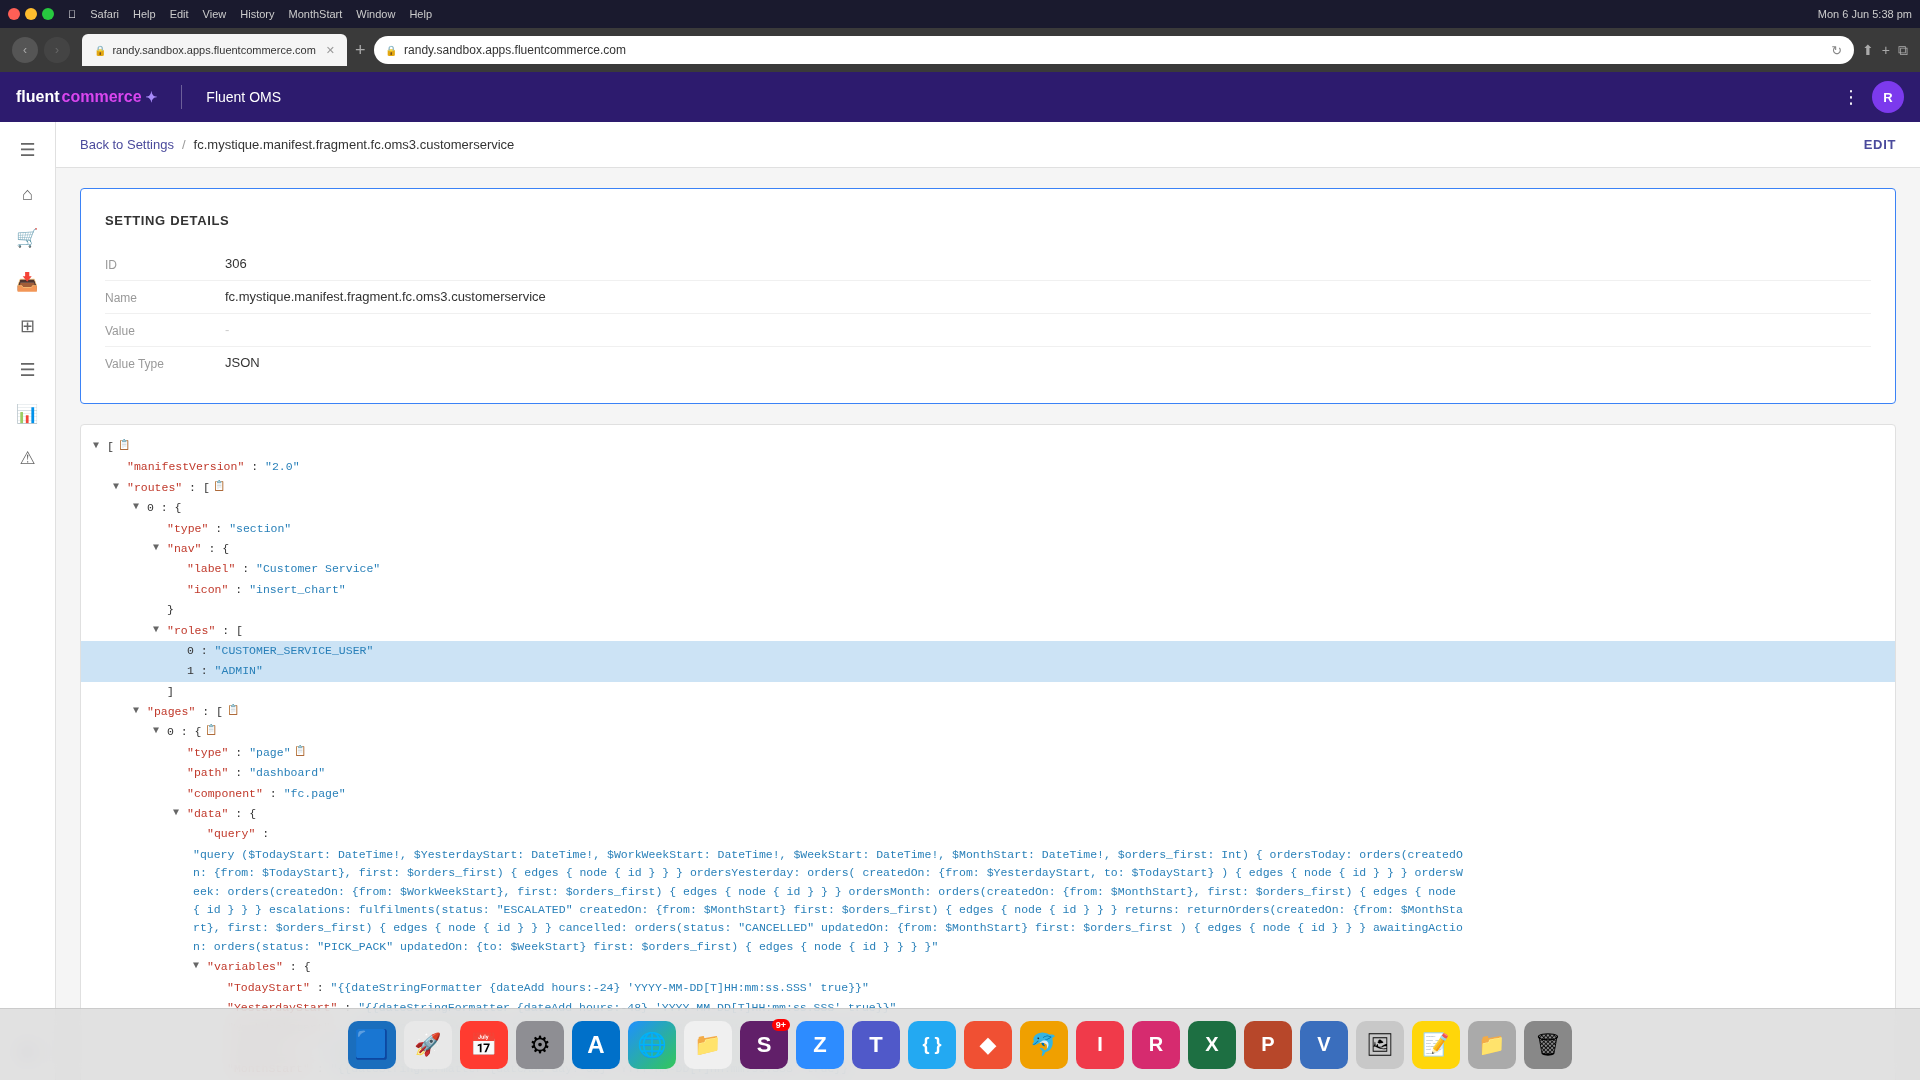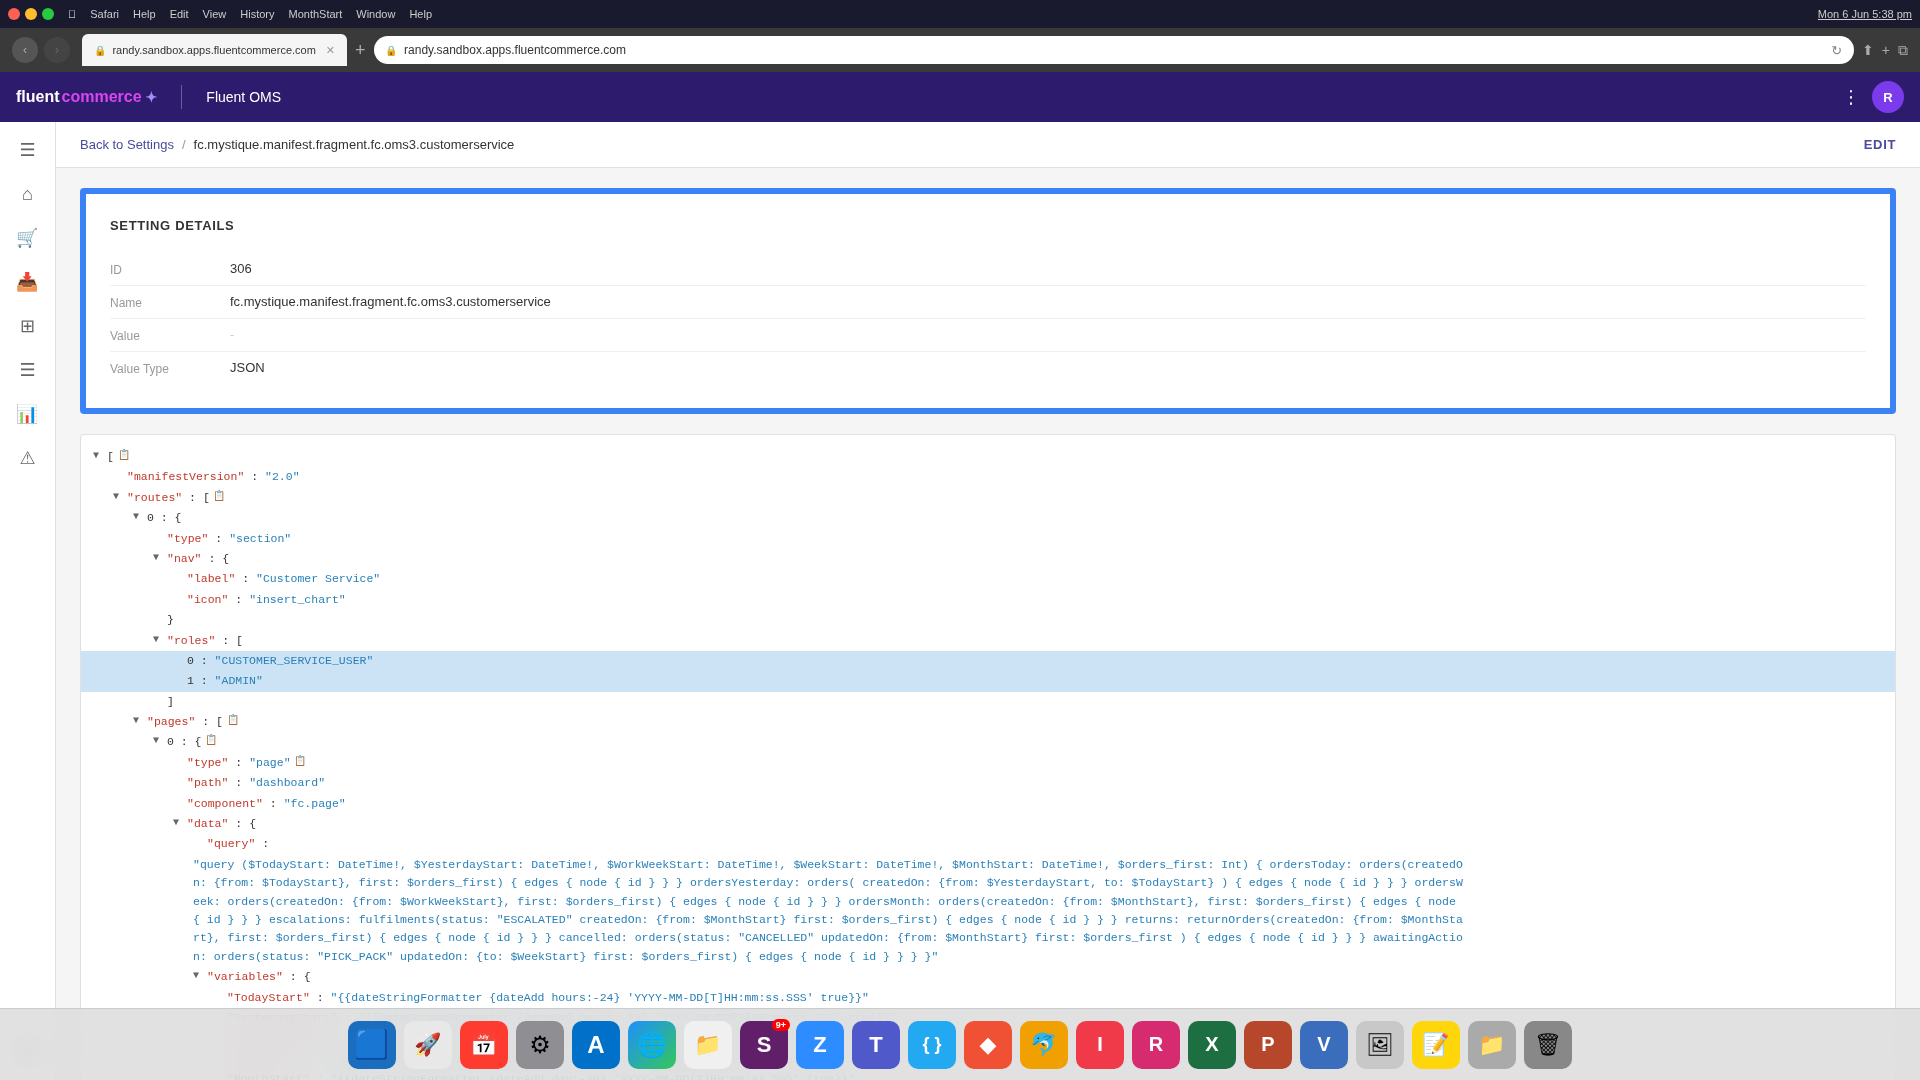--- a/index.html
+++ b/index.html
@@ -17,21 +17,21 @@
     }
     .mac-dots { display: flex; gap: 5px; align-items: center; }
     .mac-dot { width: 12px; height: 12px; border-radius: 50%; }
     .mac-dot.red { background: #ff5f56; }
     .mac-dot.yellow { background: #ffbd2e; }
     .mac-dot.green { background: #27c93f; }
     .mac-menu { display: flex; gap: 14px; margin-left: 8px; }
     .mac-menu span { color: #ccc; font-size: 11px; }
     .mac-menu span:first-child { font-weight: 600; color: white; }
     .mac-right { position: absolute; right: 8px; display: flex; gap: 8px; align-items: center; }
-    .mac-right span { color: #ccc; font-size: 11px; text-decoration: underline; }
+    .mac-right span { color: #ccc; font-size: 11px; }
 
     
     .browser-bar {
       height: 44px;
       background: #3a3a3a;
       display: flex;
       align-items: center;
       padding: 0 12px;
       gap: 8px;
     }
@@ -92,21 +92,21 @@
     .breadcrumb-link { color: #4a4a9c; font-size: 13px; text-decoration: none; cursor: pointer; }
     .breadcrumb-sep { color: #999; font-size: 13px; }
     .breadcrumb-current { color: #333; font-size: 13px; }
     .edit-btn { margin-left: auto; color: #4a4a9c; font-size: 13px; font-weight: 600; cursor: pointer; letter-spacing: 0.05em; }
 
     
     .setting-card {
       background: #fff;
       margin: 20px 24px;
       border-radius: 4px;
-      border: 6px solid #3b82f6;
+      border: 1px solid #3b82f6;
       padding: 24px;
     }
     .setting-title { font-size: 13px; font-weight: 700; color: #333; letter-spacing: 0.05em; margin-bottom: 20px; text-transform: uppercase; }
     .setting-row { display: flex; padding: 8px 0; border-bottom: 1px solid #f0f0f0; align-items: flex-start; }
     .setting-row:last-child { border-bottom: none; }
     .setting-label { width: 120px; min-width: 120px; font-size: 12px; color: #999; padding-top: 2px; }
     .setting-value { font-size: 13px; color: #333; flex: 1; }
     .setting-value.dash { color: #ccc; }
 
     

